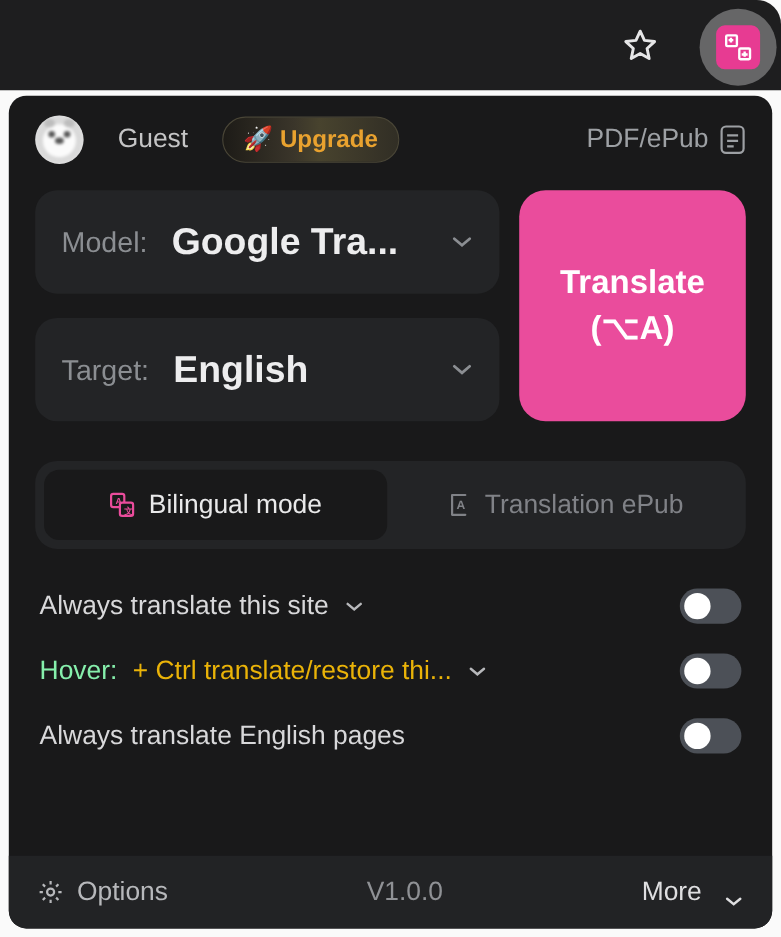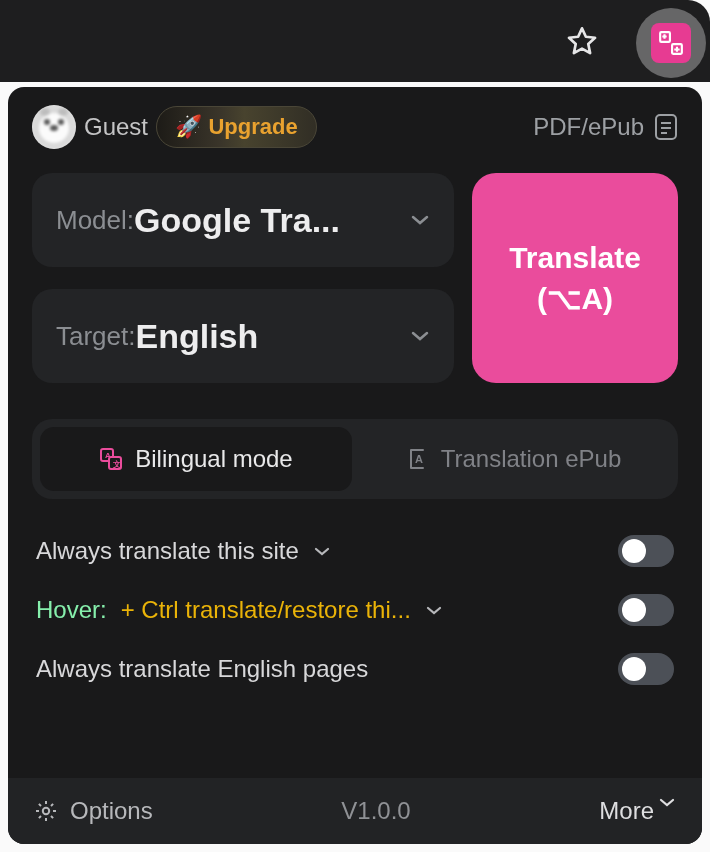--- a/index.html
+++ b/index.html
@@ -57,21 +57,21 @@
       background: #19191a;
       border-radius: 16px;
       display: flex;
       flex-direction: column;
       color: #e5e5e5;
     }
     .popup-header {
       display: flex;
       align-items: center;
       padding: 18px 24px 10px 24px;
-      gap: 8px;
+      gap: 31px;
     }
     .avatar {
       width: 44px;
       height: 44px;
       border-radius: 50%;
       background: #e0e0e0;
       display: flex;
       align-items: center;
       justify-content: center;
       overflow: hidden;
@@ -113,21 +113,21 @@
       flex-direction: column;
       gap: 22px;
     }
     .select-box {
       background: #232426;
       border-radius: 20px;
       height: 94px;
       display: flex;
       align-items: center;
       padding: 0 24px;
-      gap: 0;
+      gap: 22px;
     }
     .select-label {
       color: #8b8e92;
       font-size: 26px;
       font-weight: 400;
     }
     .select-value {
       color: #ededee;
       font-size: 34px;
       font-weight: 600;
@@ -219,21 +219,21 @@
       border-bottom-right-radius: 16px;
       height: 66px;
       display: flex;
       align-items: center;
       padding: 0 26px;
       gap: 12px;
       font-size: 24px;
       color: #b7b8bb;
     }
     .footer .centered { flex: 1; text-align: center; color: #8f9195; }
-    .footer .more-wrap { display: flex; align-items: flex-start; gap: 4px; color: #dedee0; }
+    .footer .more-wrap { display: flex; align-items: flex-end; gap: 20px; color: #dedee0; }
   </style>
 </head>
 <body>
 
 <div class="browser-bar">
   <div class="star-icon-wrap">
     <svg width="32" height="32" viewBox="0 0 24 24" fill="none" stroke="#e6e6e7" stroke-width="2" stroke-linejoin="round">
       <polygon points="12,2.5 14.9,8.8 21.8,9.6 16.7,14.3 18.1,21.1 12,17.7 5.9,21.1 7.3,14.3 2.2,9.6 9.1,8.8"></polygon>
     </svg>
   </div>

